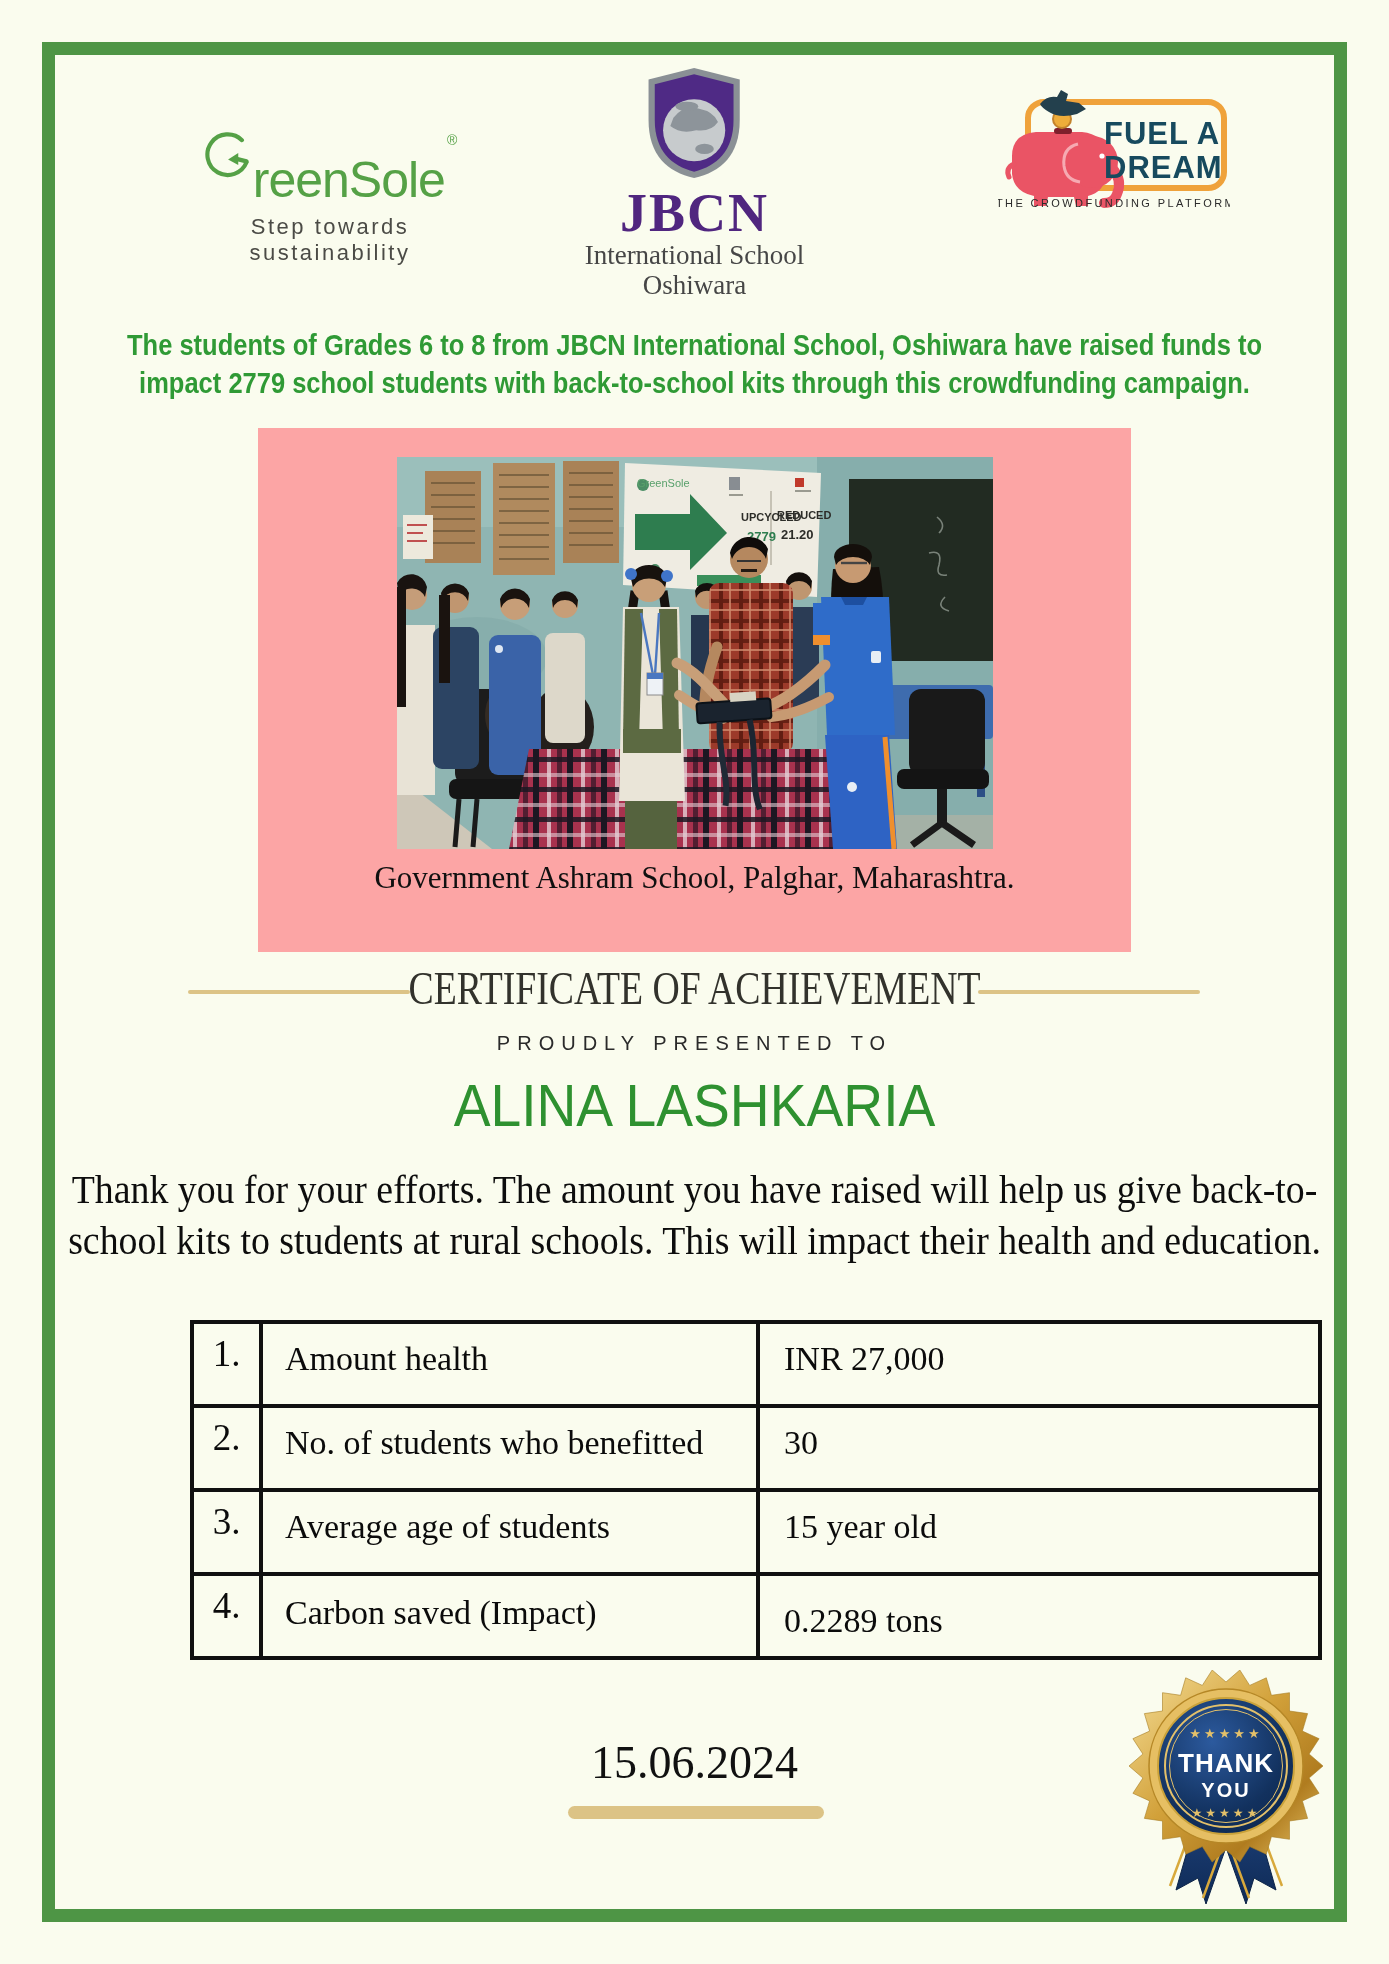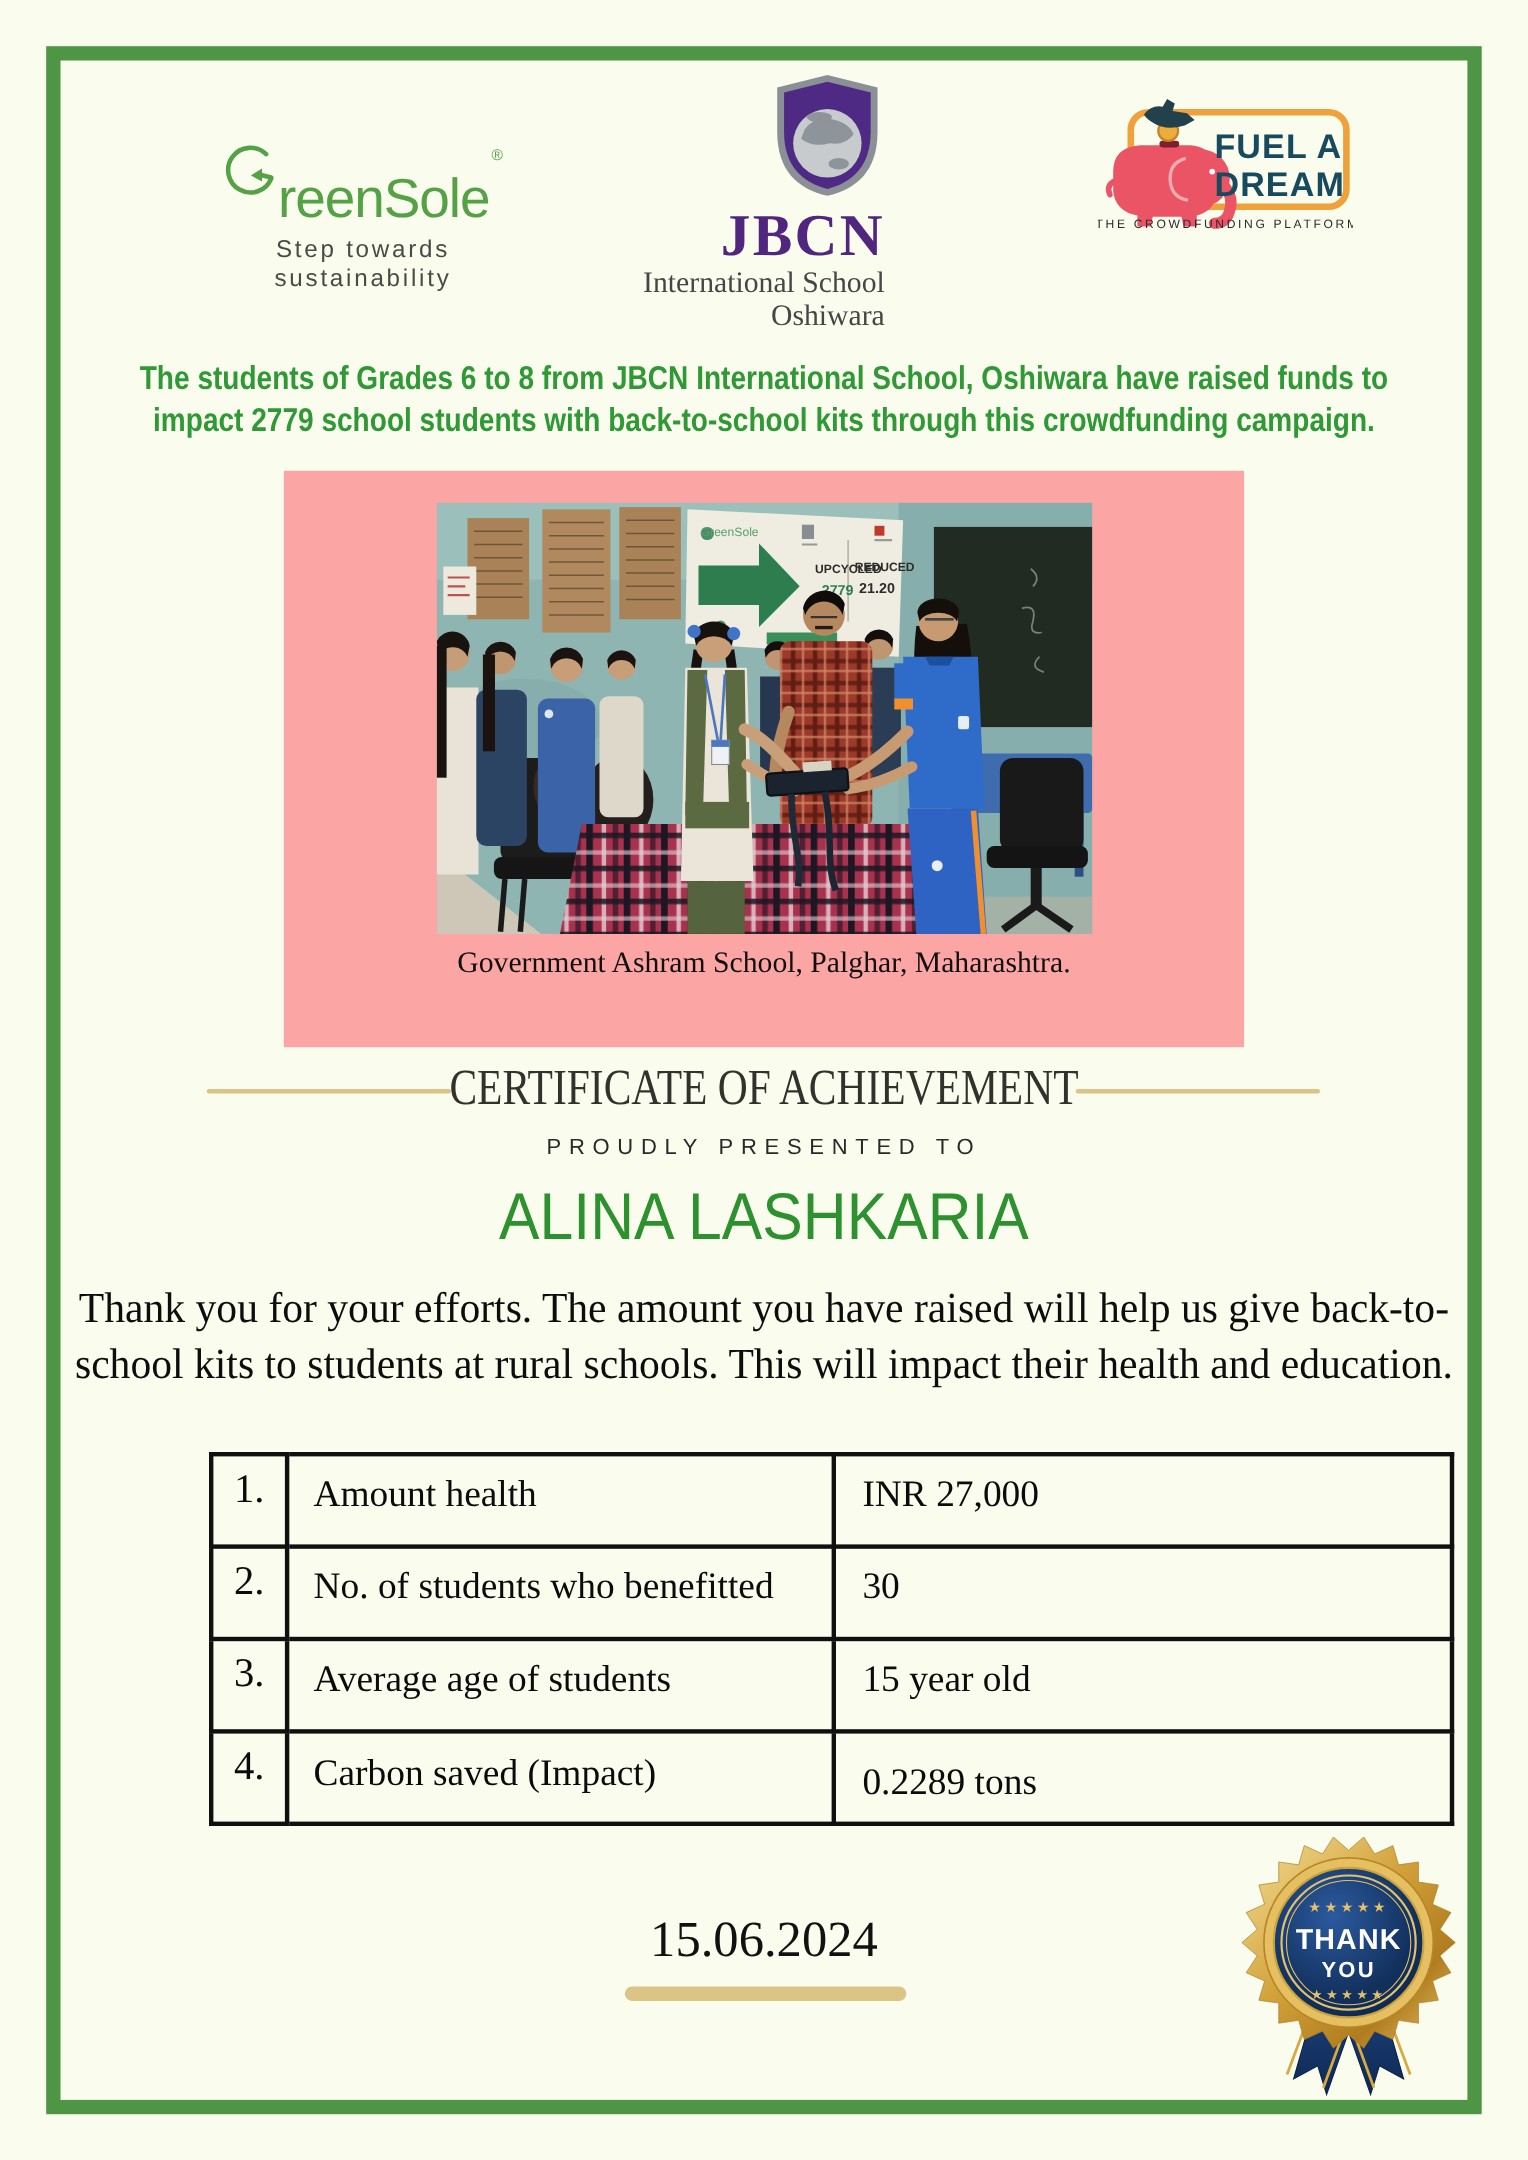--- a/index.html
+++ b/index.html
@@ -7,37 +7,37 @@
         font-family:"Liberation Sans",sans-serif;}
   .frame{position:absolute;left:42px;top:42px;right:42px;bottom:42px;border:13px solid #4e9545;}
 
   
   .greensole{position:absolute;left:196px;top:106px;width:268px;text-align:center;}
   .gs-row{display:flex;align-items:center;justify-content:center;}
   .gs-text{font-size:50px;color:#55a146;letter-spacing:-1px;line-height:52px;margin-top:48px;}
   .gs-reg{font-size:14px;color:#55a146;vertical-align:top;position:relative;top:-16px;left:2px;}
   .gs-tag{margin-top:8px;font-size:22px;letter-spacing:2.5px;color:#4b4b46;}
 
-  .jbcn{position:absolute;left:50%;top:66px;transform:translateX(-50%);text-align:right;}
+  .jbcn{position:absolute;left:50%;top:66px;transform:translateX(-50%);text-align:center;}
   .jbcn-acronym{font-family:"Liberation Serif",serif;font-weight:bold;font-size:54px;
                 color:#50267f;letter-spacing:2px;line-height:54px;margin-top:2px;}
   .jbcn-line{font-family:"Liberation Serif",serif;font-size:27px;color:#464646;line-height:30px;}
 
   .fuel{position:absolute;left:998px;top:86px;width:232px;}
 
   
   .statement{position:absolute;left:0;top:326px;width:100%;text-align:center;
              font-weight:bold;font-size:30px;line-height:38px;color:#2f9a35;
              transform:scaleX(.85);transform-origin:50% 50%;white-space:nowrap;}
 
   
   .photo-panel{position:absolute;left:258px;top:428px;width:873px;height:524px;background:#fca5a5;}
   .photo-svg{position:absolute;left:139px;top:29px;}
   .photo-caption{position:absolute;left:0;top:432px;width:100%;text-align:center;
-                 font-family:"Liberation Serif",serif;font-size:27px;color:#101010;}
+                 font-family:"Liberation Serif",serif;font-size:31px;color:#101010;}
 
   
   .cert-title{position:absolute;left:0;top:962px;width:100%;text-align:center;
               font-family:"Liberation Serif",serif;font-size:46px;color:#32322c;
               transform:scaleX(.82);transform-origin:50% 50%;white-space:nowrap;}
   .rule{position:absolute;height:4px;background:#dcc386;border-radius:2px;top:990px;width:222px;}
   .rule-left{left:188px;} .rule-right{left:978px;}
   .presented{position:absolute;left:0;top:1032px;width:100%;text-align:center;
              font-size:20px;letter-spacing:7px;color:#2a2a2a;}
   .awardee{position:absolute;left:0;top:1074px;width:100%;text-align:center;

